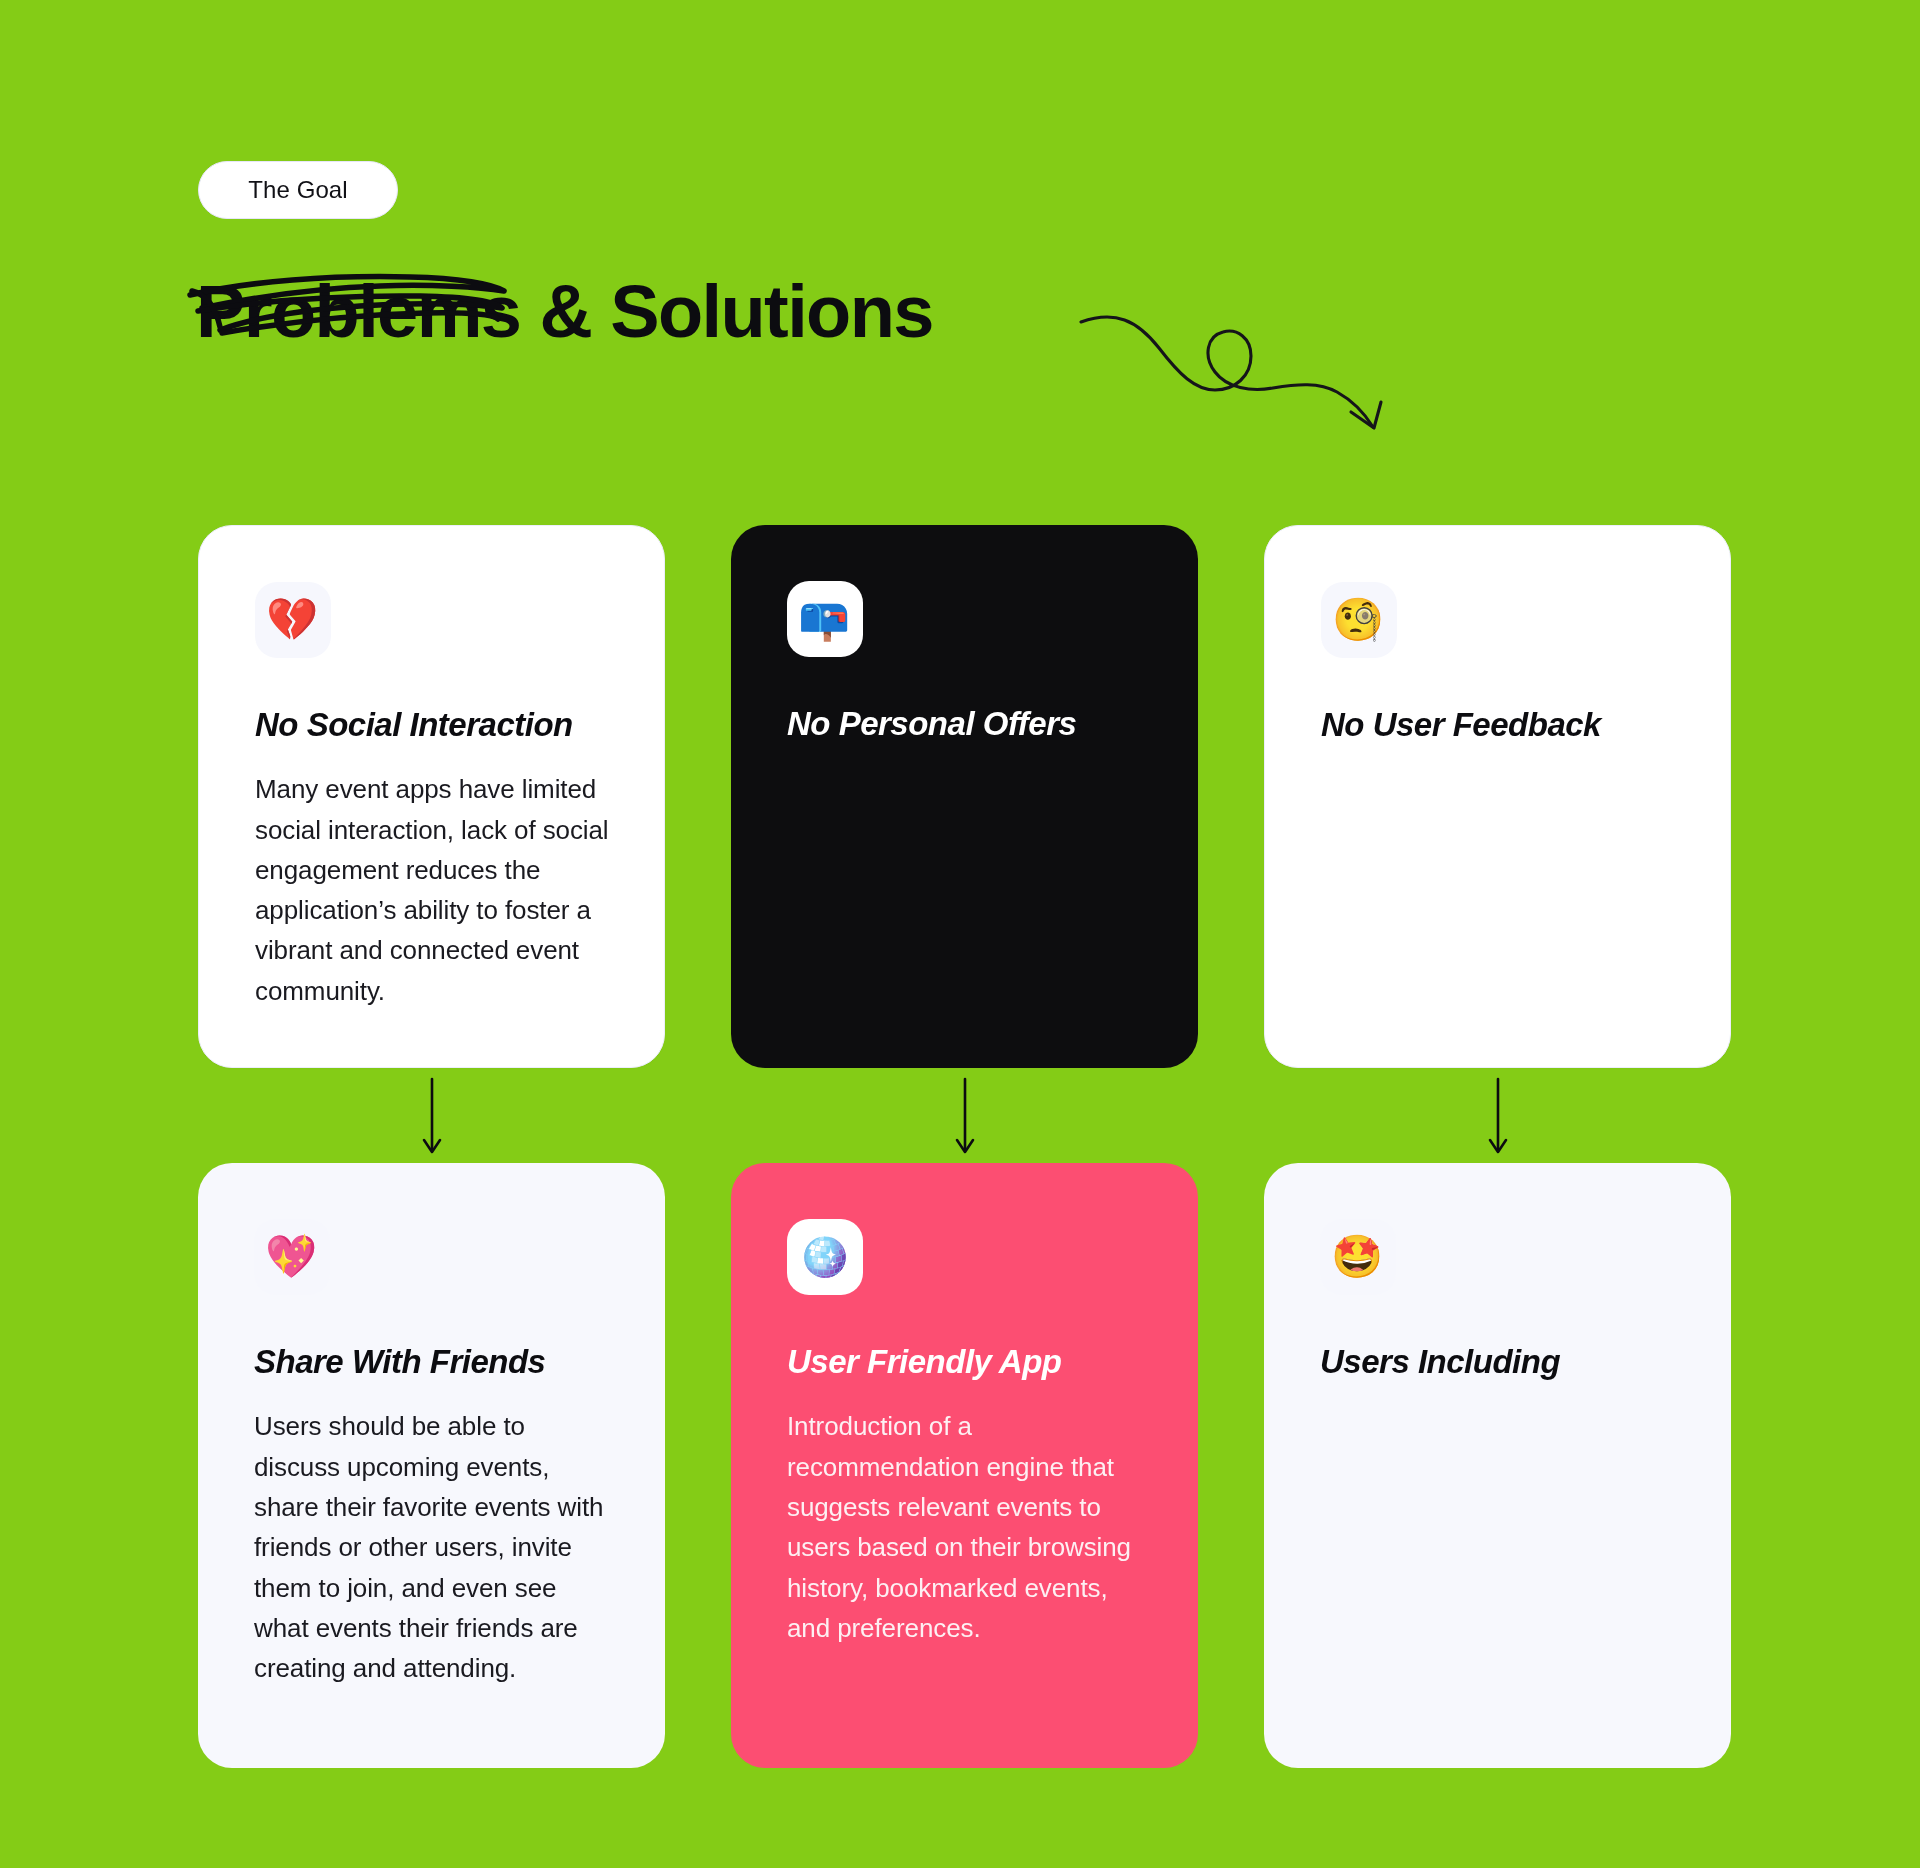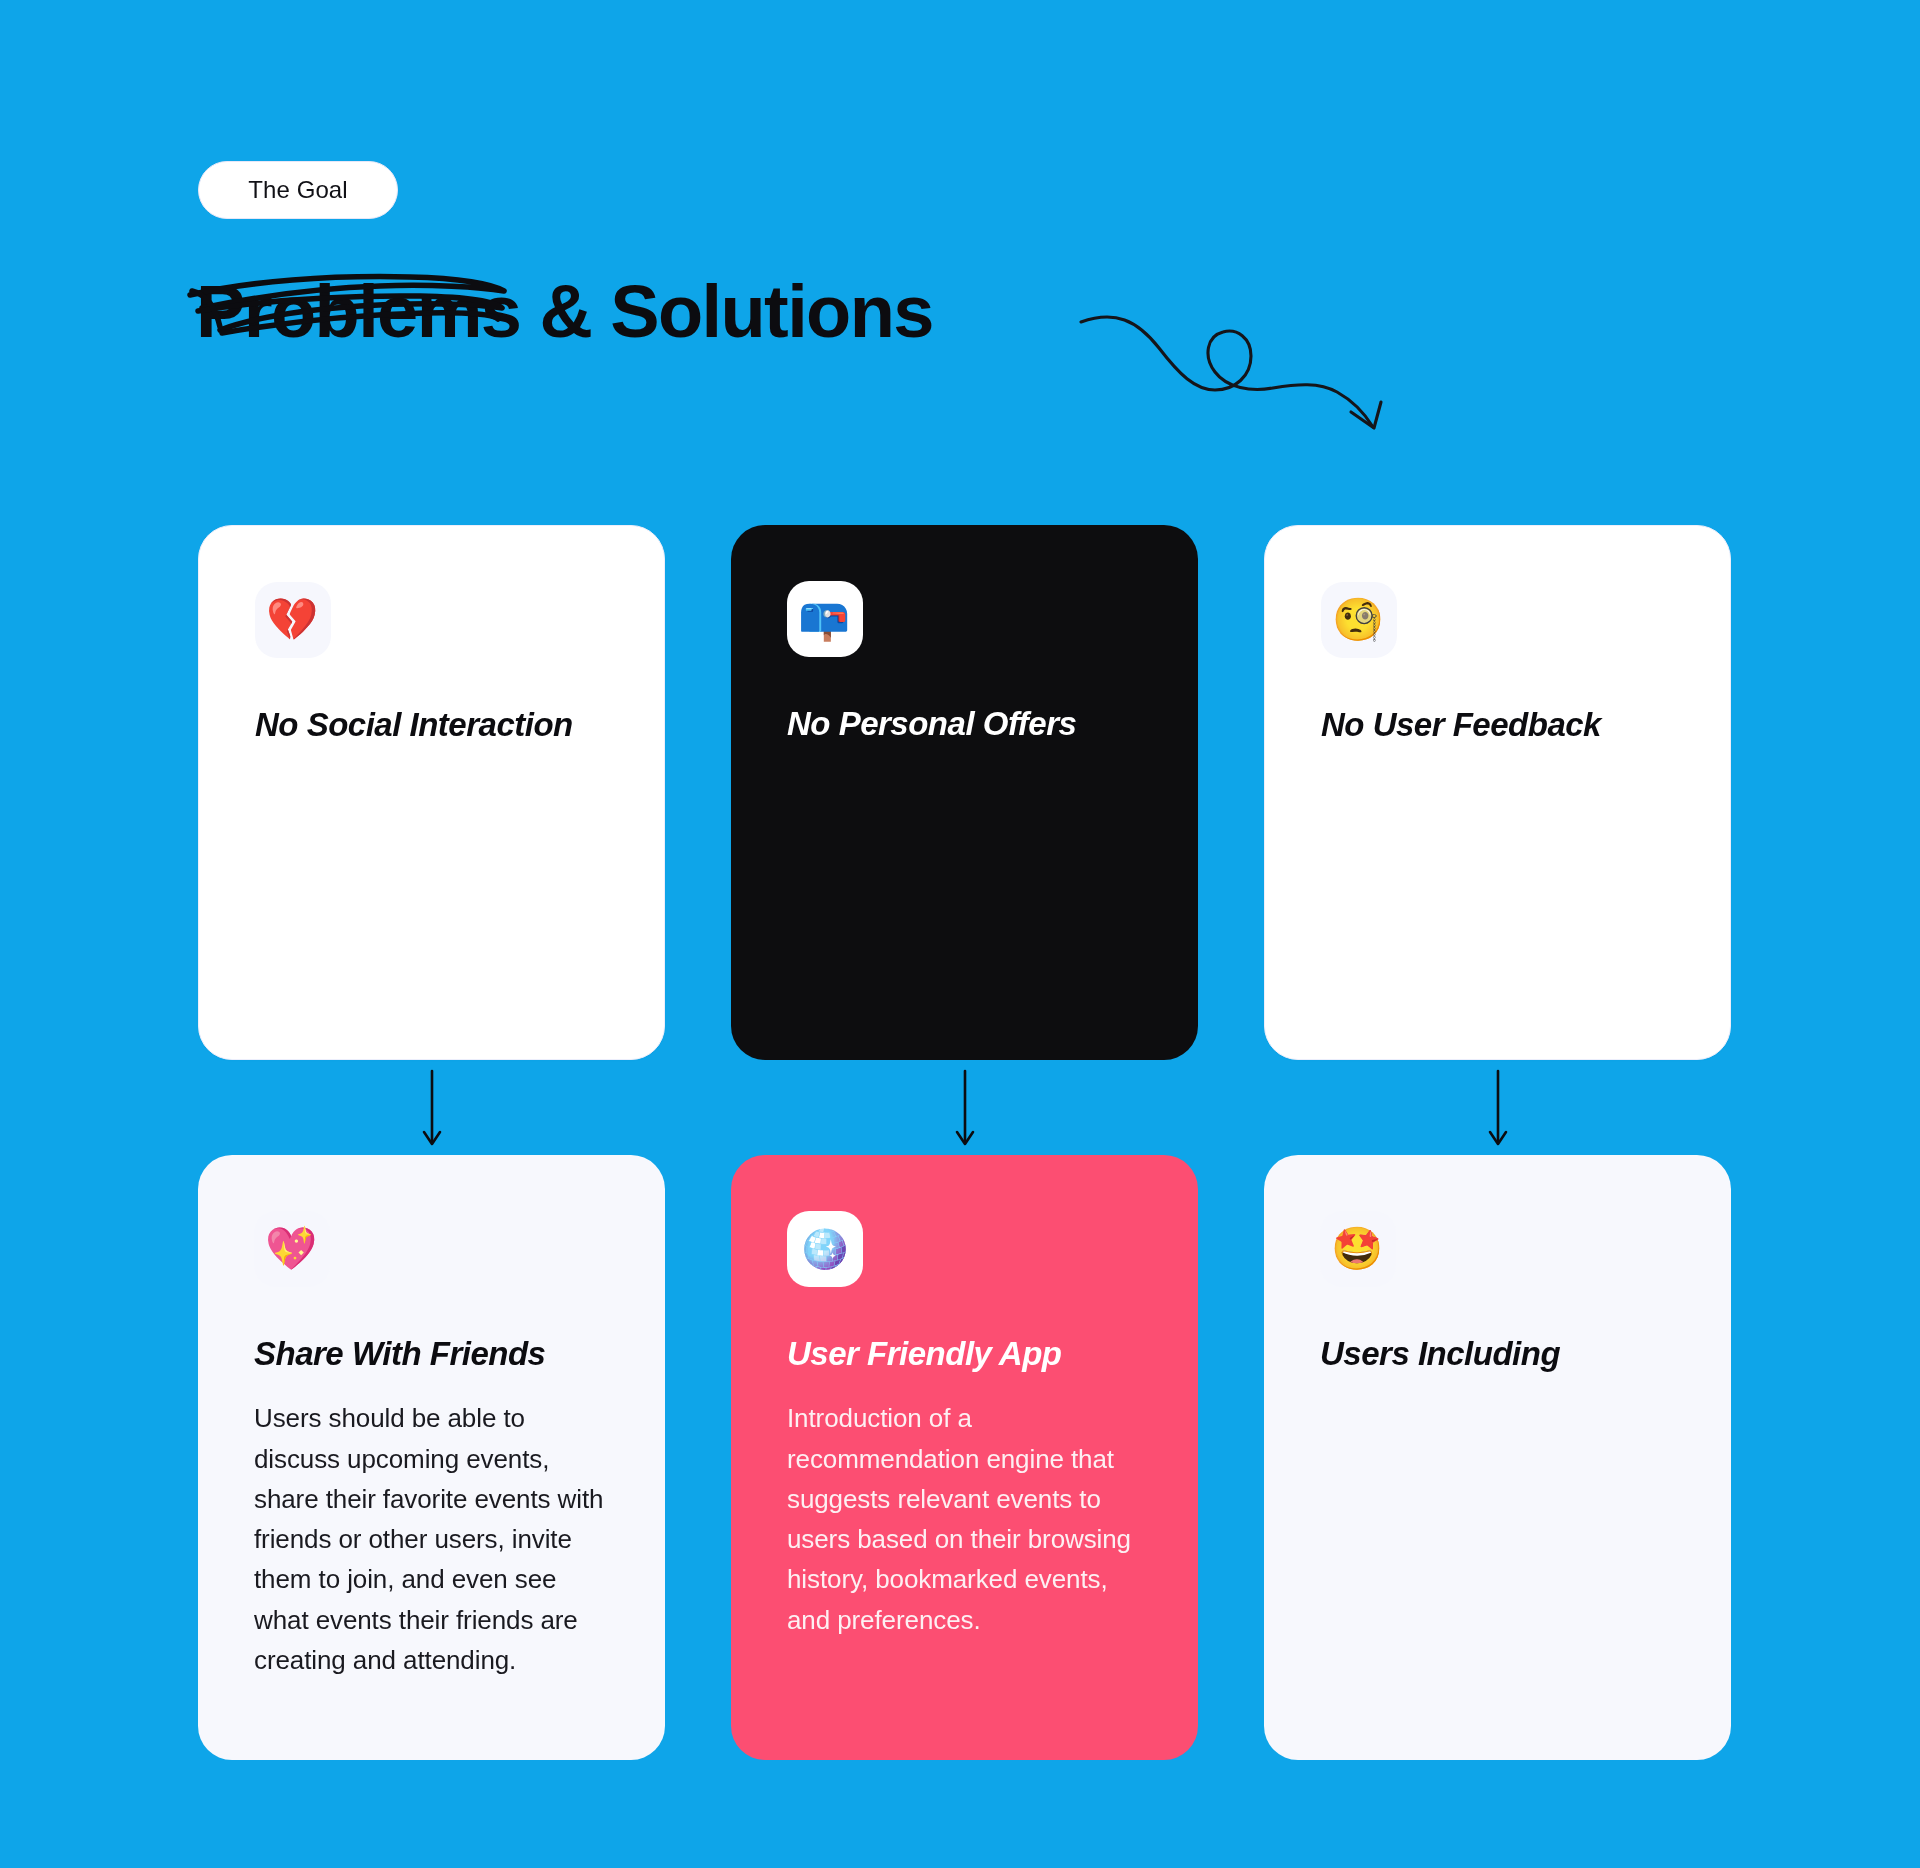--- a/index.html
+++ b/index.html
@@ -9,21 +9,21 @@
     height: 1868px;
     background: #ffffff;
     font-family: "Liberation Sans", sans-serif;
     overflow: hidden;
   }
 
   #stage {
     position: relative;
     width: 1920px;
     height: 1868px;
-    background: #0ea5e9;
+    background: #84cc16;
   }
 
   
   .badge {
     position: absolute;
     left: 198px;
     top: 161px;
     width: 200px;
     height: 58px;
     border: 1.5px solid #e6e7f8;
@@ -194,20 +194,21 @@
     <path d="M276 126 L299 142 L306 116" stroke="#15151a" stroke-width="3.1" stroke-linecap="round" stroke-linejoin="round" fill="none"></path>
   </svg>
 
   <div class="grid">
 
     <div class="row row-top">
 
       <div class="card light">
         <div class="icon-tile">💔</div>
         <div class="card-title">No Social Interaction</div>
+        <div class="card-body">Many event apps have limited social interaction, lack of social engagement reduces the application’s ability to foster a vibrant and connected event community.</div>
       </div>
 
       <div class="card dark">
         <div class="icon-tile">📪</div>
         <div class="card-title">No Personal Offers</div>
       </div>
 
       <div class="card light">
         <div class="icon-tile">🧐</div>
         <div class="card-title">No User Feedback</div>

